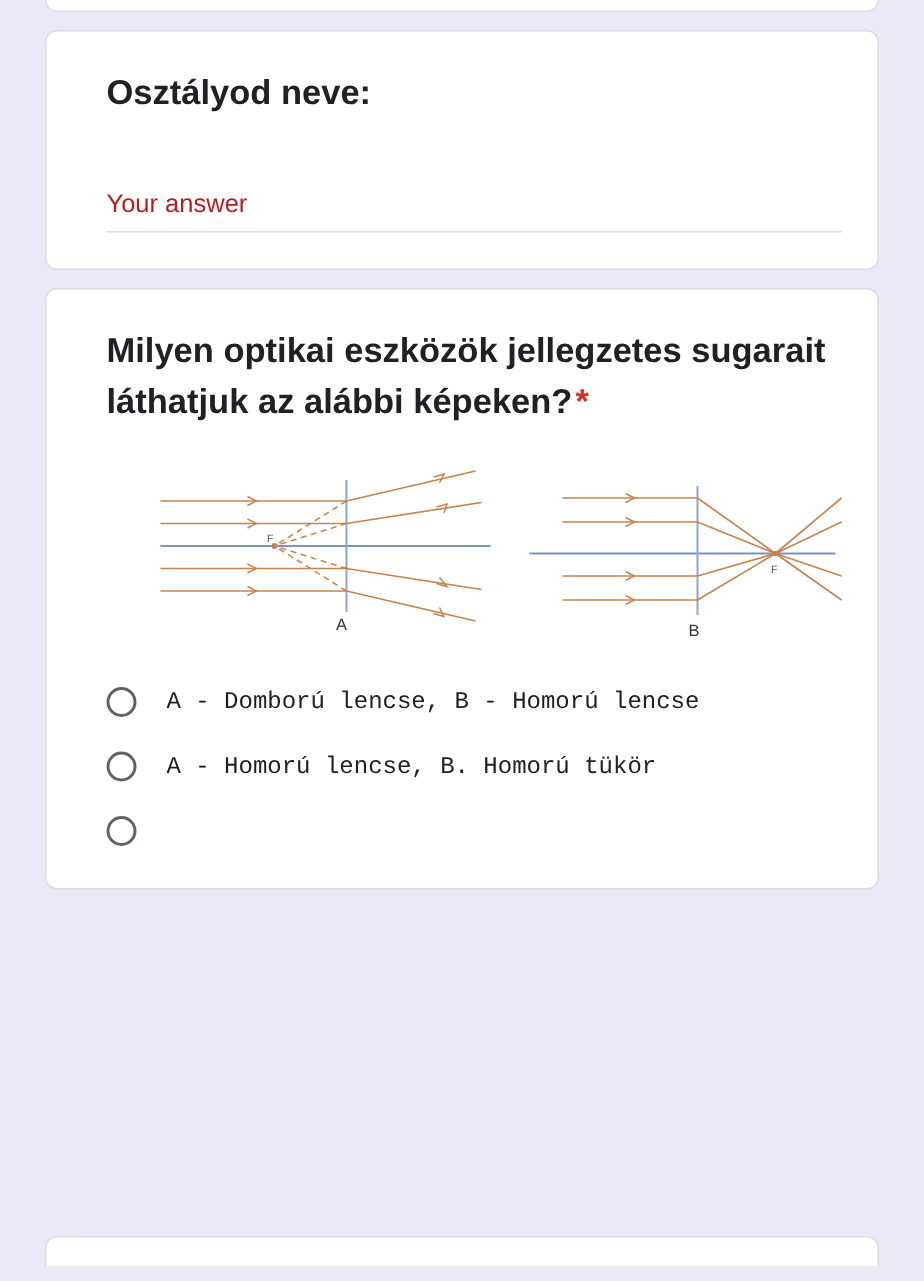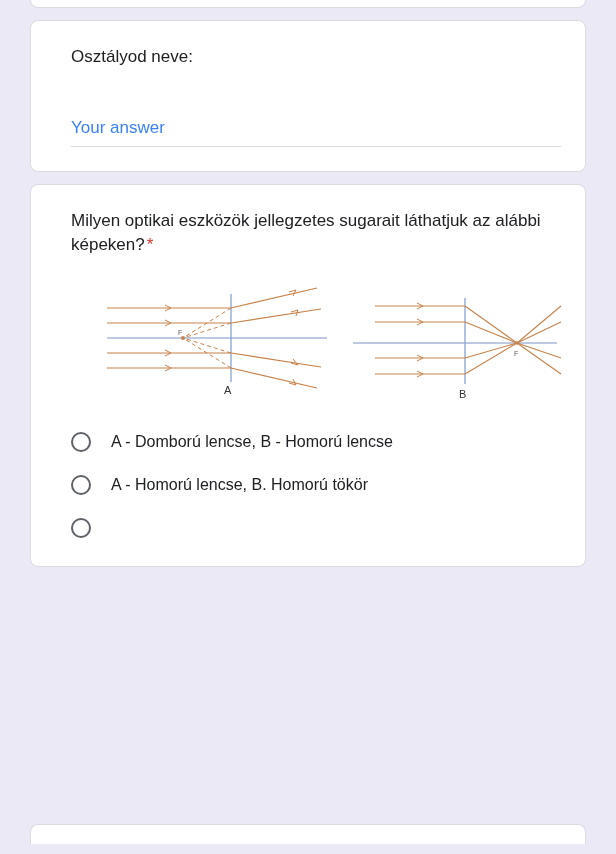--- a/index.html
+++ b/index.html
@@ -31,54 +31,55 @@
   }
   .card-top-partial {
     height: 18px;
     border-radius: 8px;
     margin-top: -10px;
   }
   .card-pad {
     padding: 24px 24px 24px 40px;
   }
   .q-title {
-    font-size: 17px;
+    font-size: 23px;
     color: #202124;
     line-height: 1.45;
-    font-weight: 400;
+    font-weight: 700;
   }
   .required-star {
     color: #d93025;
     margin-left: 2px;
   }
   .answer-line {
     margin-top: 48px;
     border-bottom: 1px solid #dadce0;
     padding-bottom: 8px;
   }
   .answer-placeholder {
     font-size: 17px;
-    color: #3b82f6;
+    color: #b91c1c;
   }
   .card2 .q-title {
     margin-bottom: 6px;
   }
   .figure-wrap {
     margin-top: 28px;
     margin-left: -6px;
     width: 500px;
     height: 120px;
   }
   .options {
     margin-top: 26px;
   }
   .option-row {
     display: flex;
     align-items: center;
     margin-bottom: 22px;
+    font-family: Liberation Mono, monospace;
   }
   .option-row:last-child {
     margin-bottom: 4px;
   }
   .radio {
     width: 20px;
     height: 20px;
     border: 2px solid #5f6368;
     border-radius: 50%;
     box-sizing: border-box;
@@ -186,21 +187,21 @@
         </svg>
       </div>
 
       <div class="options">
         <div class="option-row">
           <span class="radio"></span>
           <span class="option-label">A - Domború lencse, B - Homorú lencse</span>
         </div>
         <div class="option-row">
           <span class="radio"></span>
-          <span class="option-label">A - Homorú lencse, B. Homorú tökör</span>
+          <span class="option-label">A - Homorú lencse, B. Homorú tükör</span>
         </div>
         <div class="option-row">
           <span class="radio"></span>
         </div>
       </div>
     </div>
   </div>
 
   <div class="bottom-strip"></div>
 </div>

